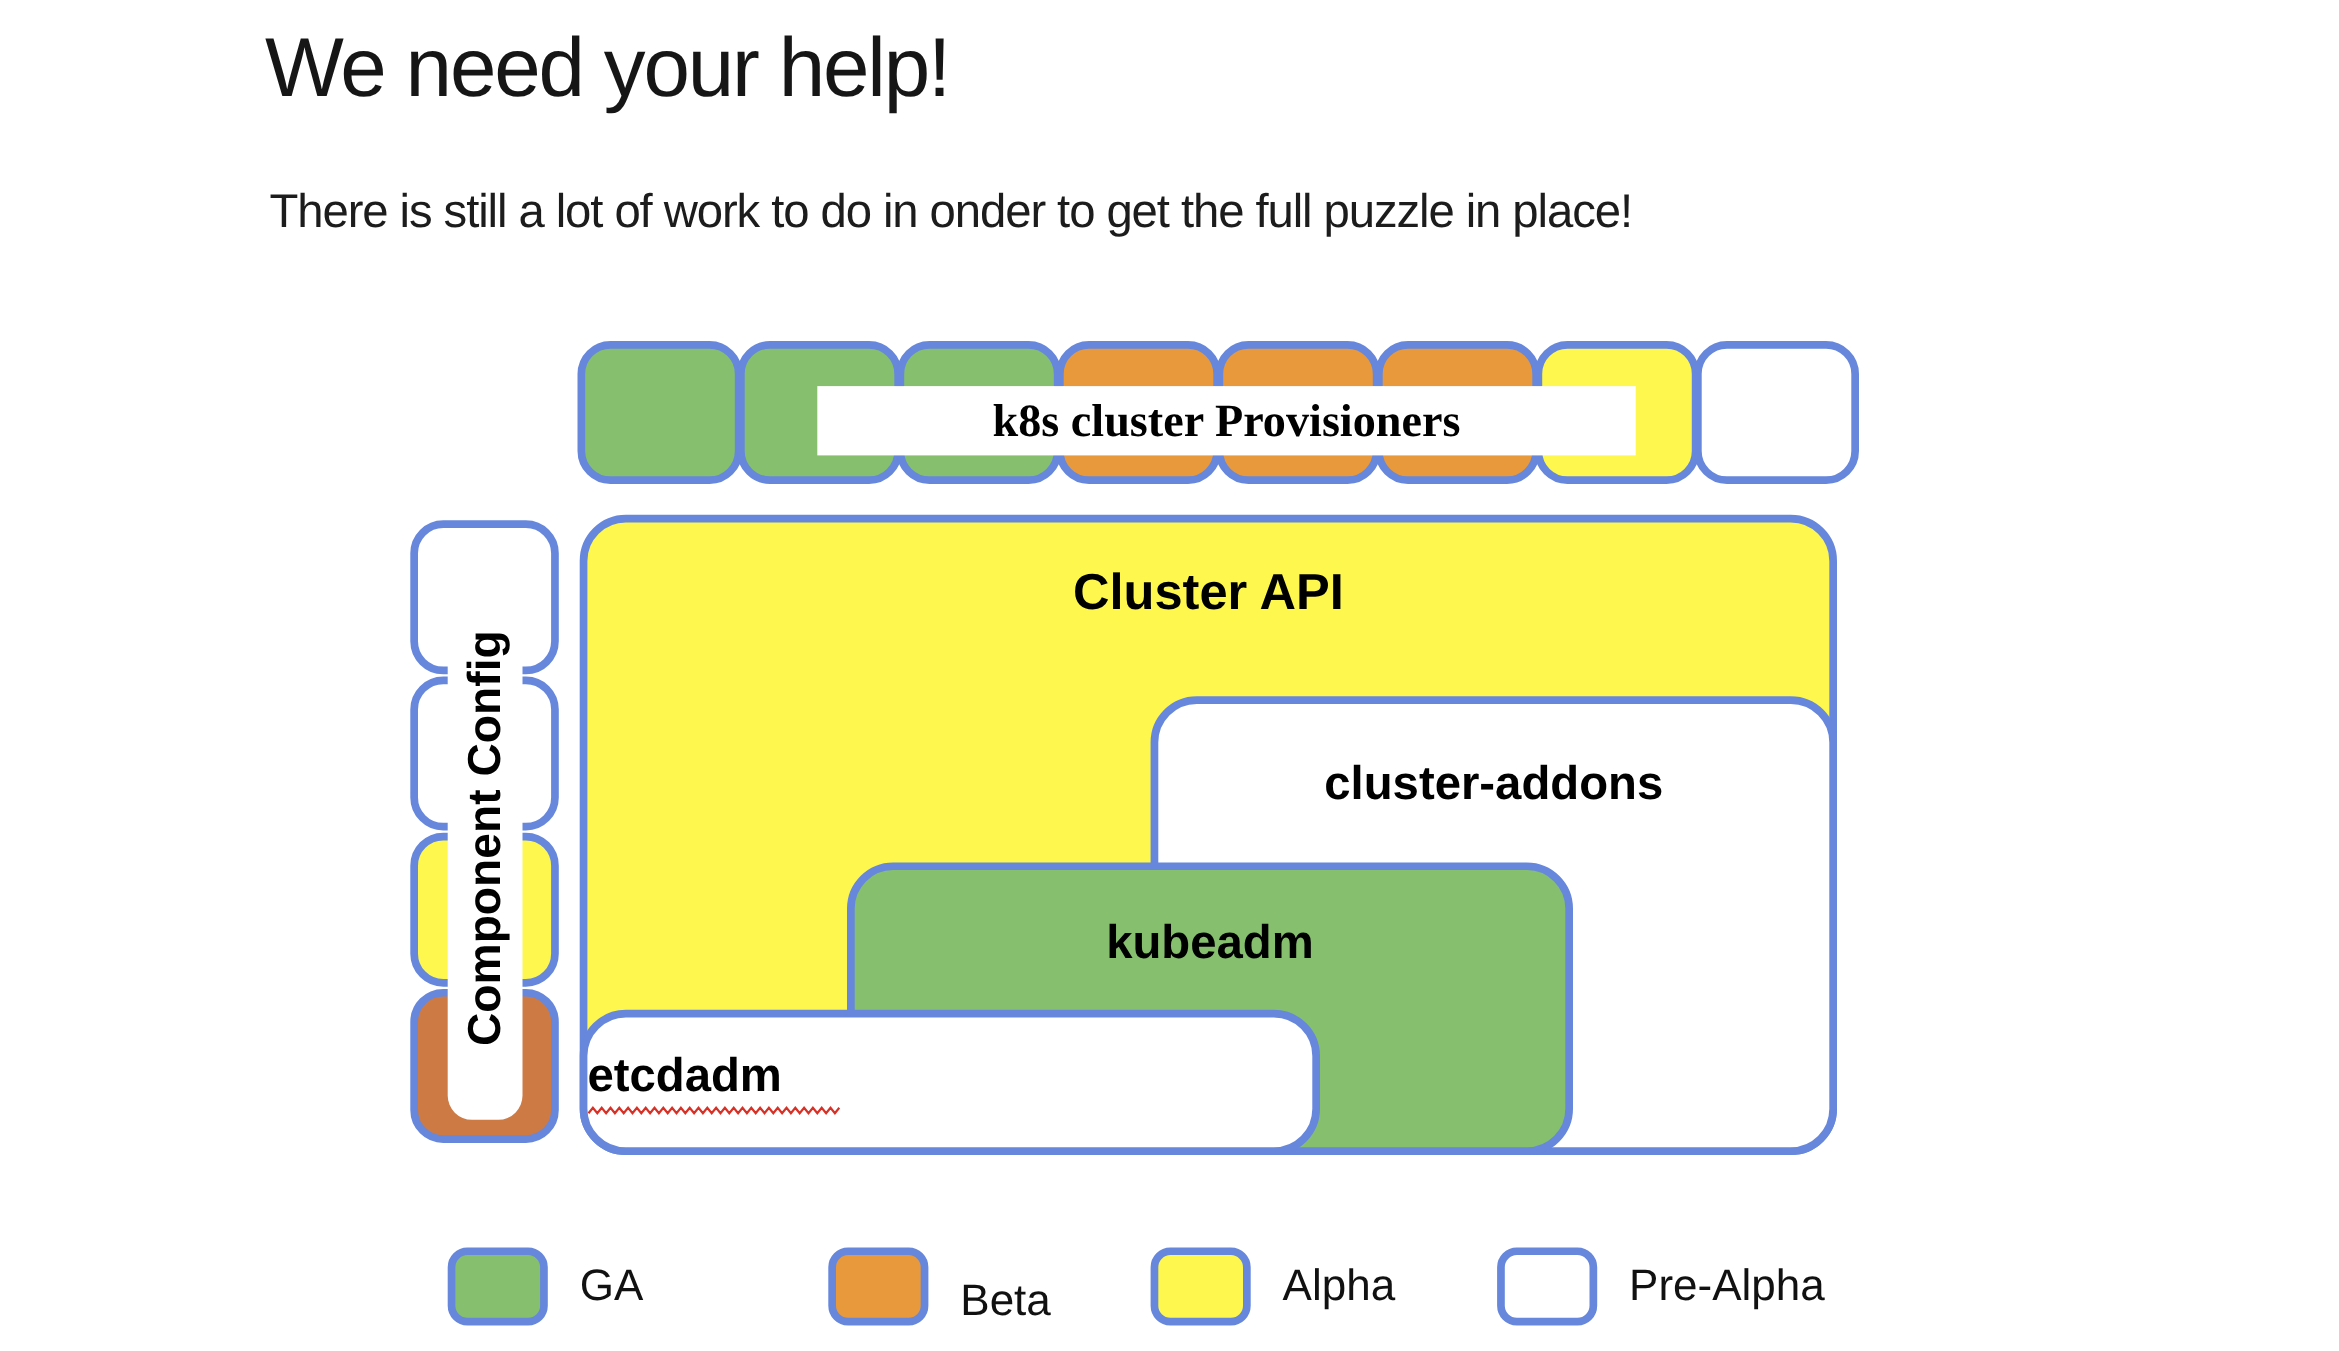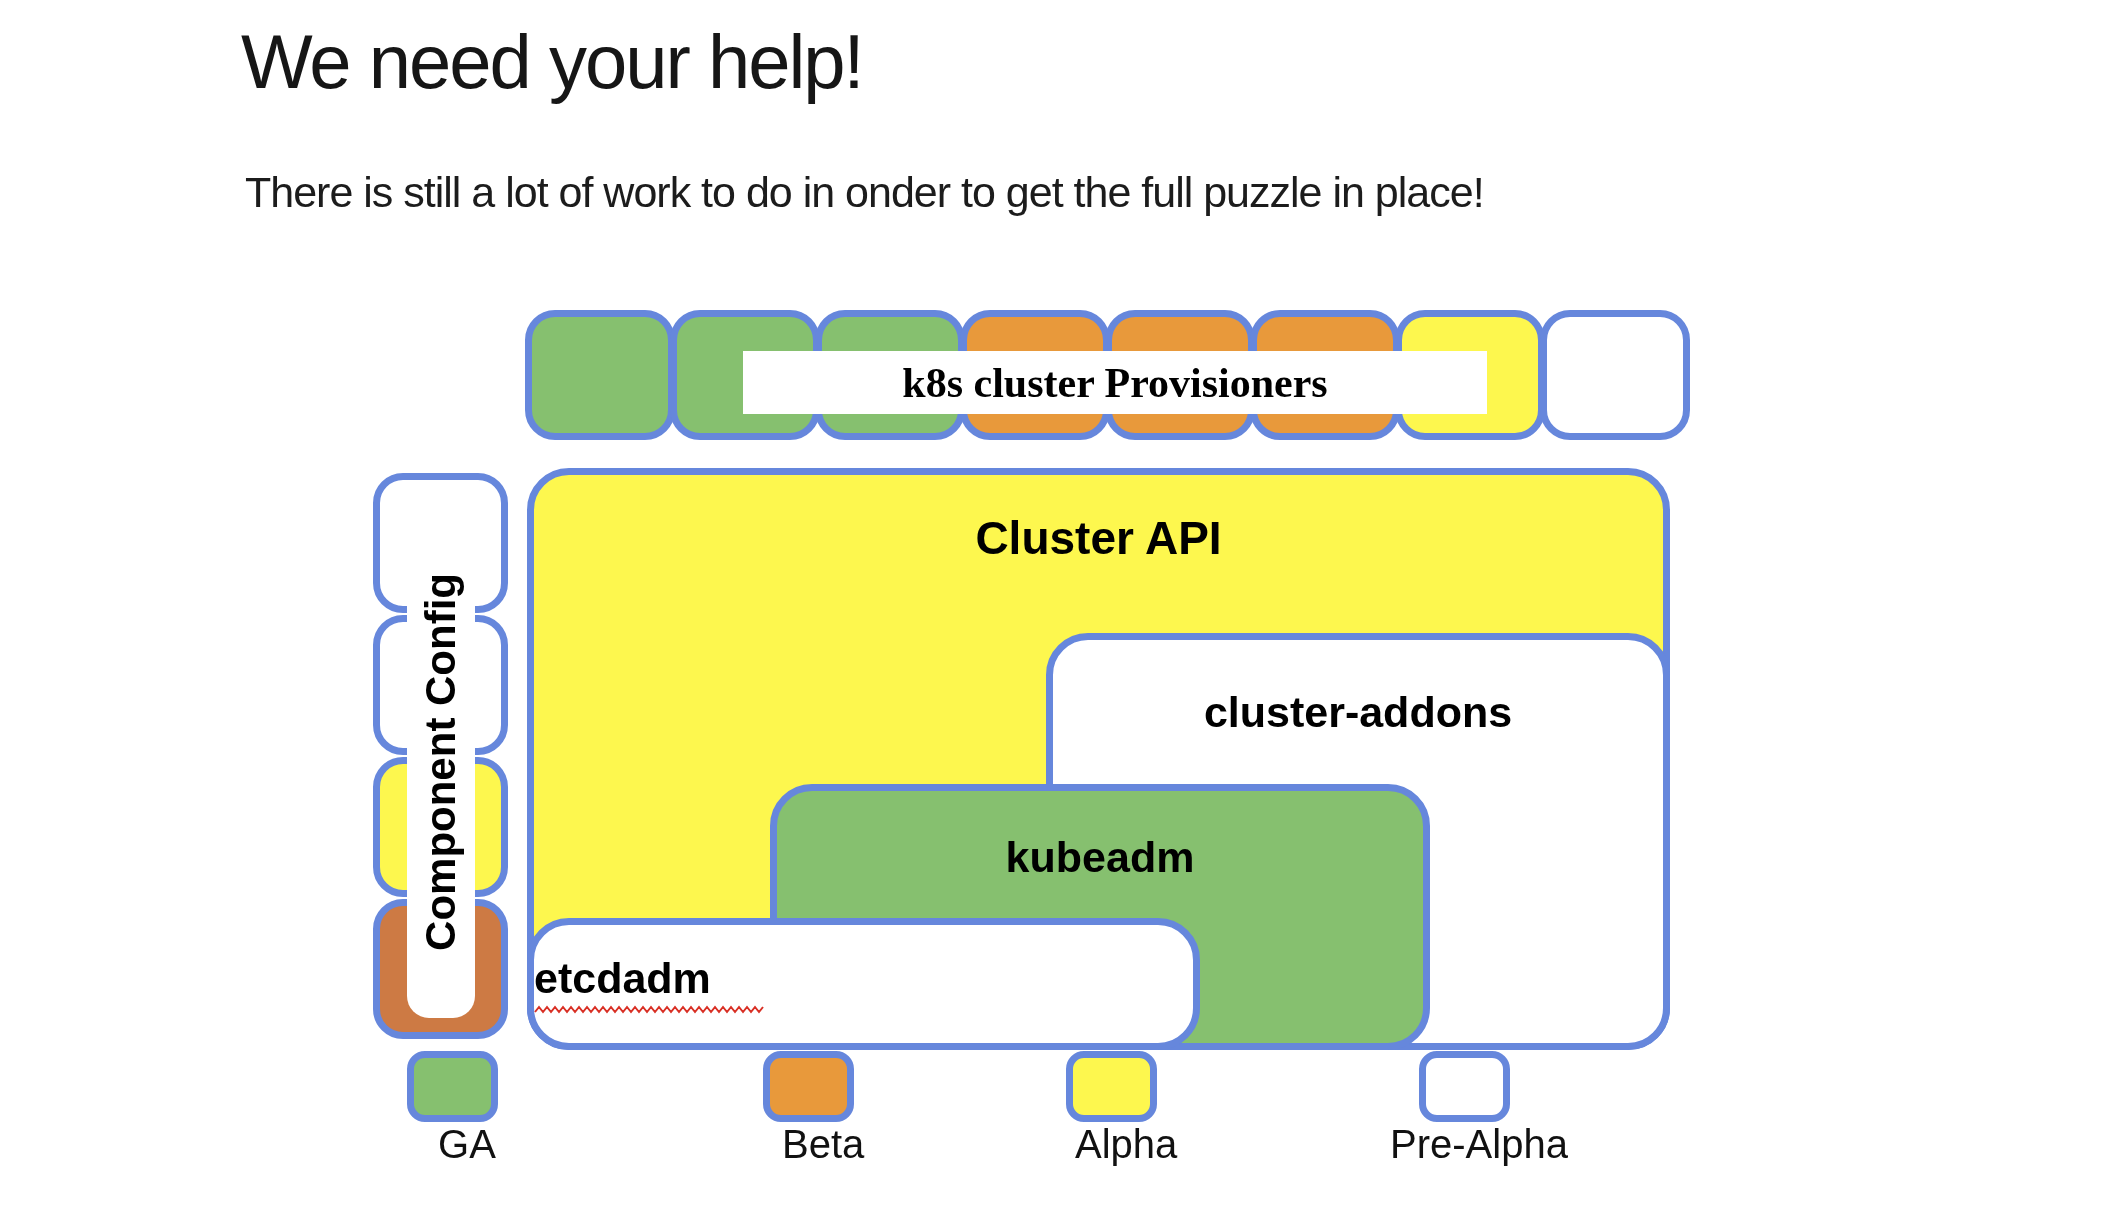--- a/index.html
+++ b/index.html
@@ -48,21 +48,21 @@
     background:var(--c-alpha_yellow);z-index:1;padding-top:36px;}
   #cluster-addons{left:1046px;top:633px;width:624px;height:417px;
     background:#fff;z-index:2;padding-top:48px;font-size:43px;}
   #kubeadm{left:770px;top:784px;width:660px;height:266px;
     background:var(--c-ga_green);z-index:3;padding-top:42px;font-size:43px;}
   #etcdadm{left:527px;top:918px;width:673px;height:132px;
     background:#fff;z-index:4;padding-top:0;font-size:43px;
     flex-direction:column;align-items:flex-start;justify-content:center;}
   #etcdadm .squig{margin-top:2px;display:block;}
   
-  .legend-item{position:absolute;top:1051px;display:flex;align-items:center;flex-direction:column;}
+  .legend-item{position:absolute;top:1134px;display:flex;align-items:center;}
   .legend-swatch{
     box-sizing:border-box;width:91px;height:71px;border:7px solid var(--c-border_blue);
     border-radius:18px;flex:0 0 auto;
   }
   .legend-label{margin-left:29px;font-size:40px;font-weight:400;color:#111;white-space:nowrap;}
 </style>
 </head>
 <body>
 
 <div id="canvas" style="--c-ga_green: #86C06F; --c-beta_orange: #E8993B; --c-alpha_yellow: #FDF74E; --c-pre_alpha_white: #FFFFFF; --c-brick_orange: #CD7A44; --c-border_blue: #6687DC; --c-squiggle_red: #D93025;">
@@ -108,21 +108,21 @@
     <svg class="squig" width="232" height="10" viewBox="0 0 232 10">
       <path fill="none" stroke-width="2" d="M1 7 L5 2 L9 7 L13 2 L17 7 L21 2 L25 7 L29 2 L33 7 L37 2 L41 7 L45 2 L49 7 L53 2 L57 7 L61 2 L65 7 L69 2 L73 7 L77 2 L81 7 L85 2 L89 7 L93 2 L97 7 L101 2 L105 7 L109 2 L113 7 L117 2 L121 7 L125 2 L129 7 L133 2 L137 7 L141 2 L145 7 L149 2 L153 7 L157 2 L161 7 L165 2 L169 7 L173 2 L177 7 L181 2 L185 7 L189 2 L193 7 L197 2 L201 7 L205 2 L209 7 L213 2 L217 7 L221 2 L225 7 L229 2" stroke="#D93025"></path>
     </svg>
   </div>
 
   <div id="legend">
       <div class="legend-item" style="left: 407px;">
         <div class="legend-swatch" style="background: rgb(134, 192, 111);"></div>
         <span class="legend-label">GA</span>
       </div>
-      <div class="legend-item" style="left: 753px;">
+      <div class="legend-item" style="left: 753px; align-items: flex-end;">
         <div class="legend-swatch" style="background: rgb(232, 153, 59);"></div>
         <span class="legend-label">Beta</span>
       </div>
       <div class="legend-item" style="left: 1046px;">
         <div class="legend-swatch" style="background: rgb(253, 247, 78);"></div>
         <span class="legend-label">Alpha</span>
       </div>
       <div class="legend-item" style="left: 1361px;">
         <div class="legend-swatch" style="background: rgb(255, 255, 255);"></div>
         <span class="legend-label">Pre-Alpha</span>

